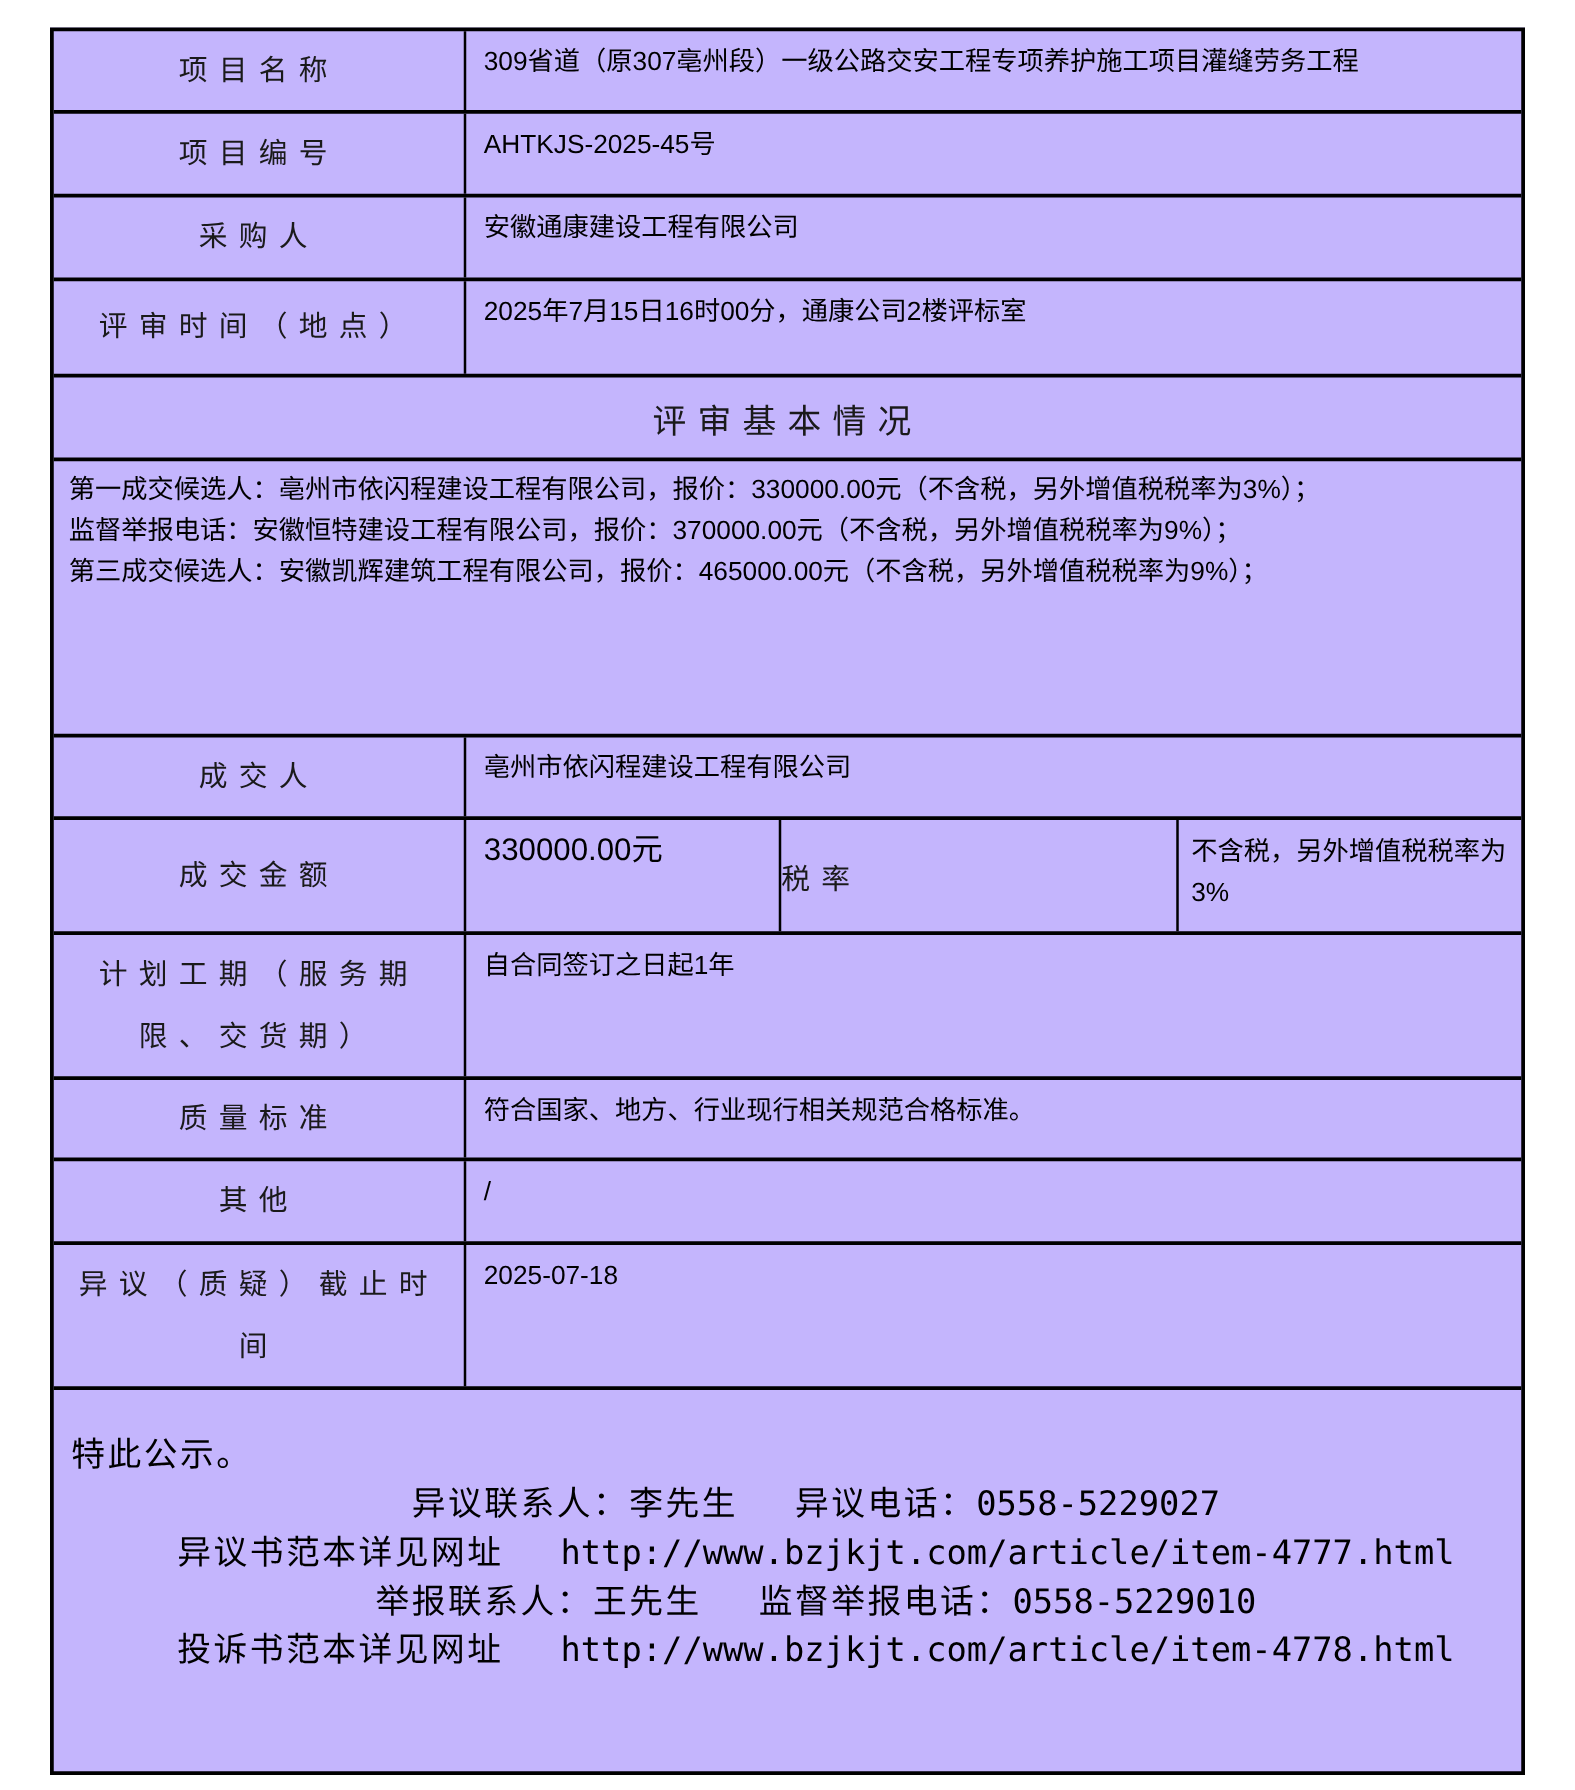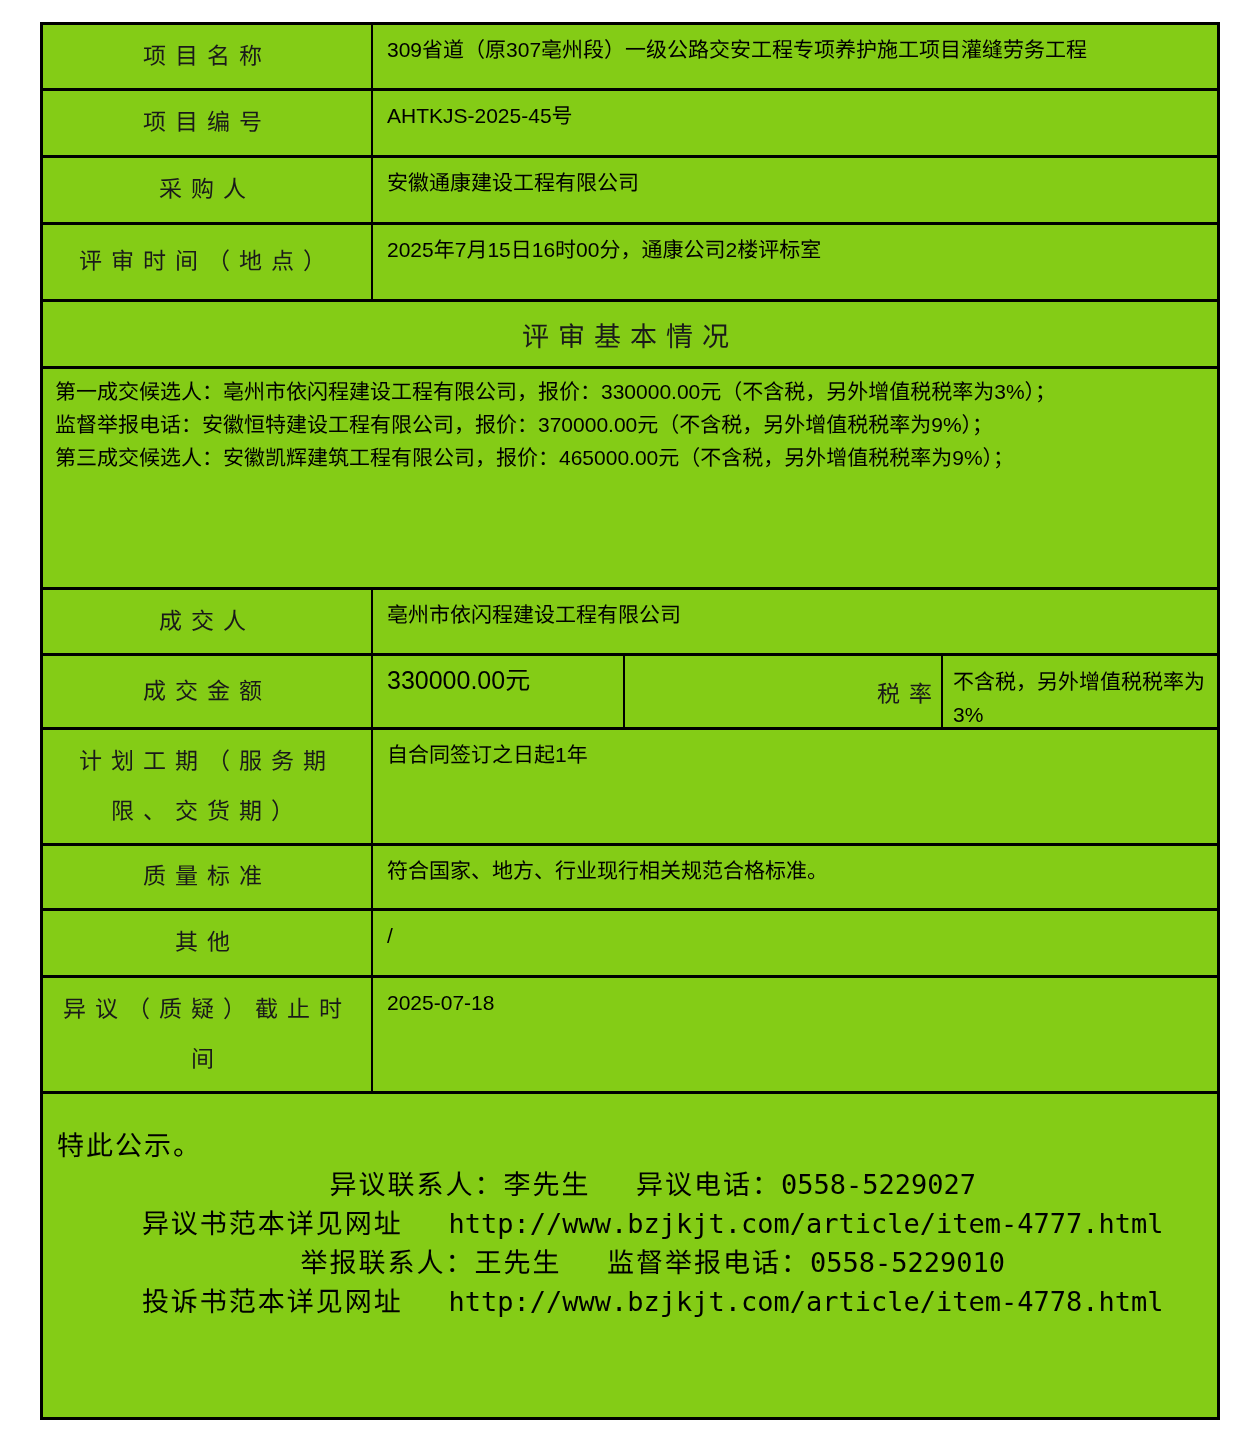--- a/index.html
+++ b/index.html
@@ -4,27 +4,27 @@
 <style>
   * { margin: 0; padding: 0; box-sizing: border-box; }
   html, body { width: 1260px; height: 1432px; background: #ffffff; }
   body { position: relative; color: #000; font-family: "Liberation Sans", sans-serif; }
 
   .doc-table {
     position: absolute; left: 40px; top: 22px;
     width: 1180px; height: 1398px;
     border: 3px solid #000;
     display: flex; flex-direction: column;
-    background: #84cc16;
+    background: #c4b5fd;
   }
   .row { display: flex; flex: 0 0 auto; border-bottom: 3px solid #000; }
   .row.last { border-bottom: none; }
 
   .h66 { height: 66px; } .h67 { height: 67px; } .h63 { height: 77px; }
-  .h221 { height: 221px; } .h74 { height: 74px; } .h99 { height: 116px; }
+  .h221 { height: 221px; } .h74 { height: 92px; } .h99 { height: 116px; }
   .h65 { height: 65px; }
   .footer-row { flex: 1 1 auto; }
 
   .label-cell {
     width: 330px; flex: 0 0 330px;
     border-right: 2px solid #000;
     display: flex; align-items: center; justify-content: center;
     text-align: center;
     font-family: "Liberation Serif", serif;
     font-size: 23px; letter-spacing: 9px; line-height: 50px;
@@ -52,21 +52,21 @@
     font-family: "Liberation Sans", sans-serif;
   }
   .amount-value-cell {
     width: 252px; flex: 0 0 252px;
     border-right: 2px solid #000;
     padding: 9px 14px; font-size: 25px; line-height: 31px;
   }
   .tax-label-cell {
     width: 318px; flex: 0 0 318px;
     border-right: 2px solid #000;
-    display: flex; align-items: center; justify-content: flex-end;
+    display: flex; align-items: center; justify-content: flex-start;
     font-family: "Liberation Serif", serif;
     font-size: 23px; letter-spacing: 9px;
     color: #1a1a1a;
   }
   .tax-value-cell {
     flex: 1 1 auto;
     padding: 9px 10px;
     font-size: 21px; line-height: 33px;
   }
 

